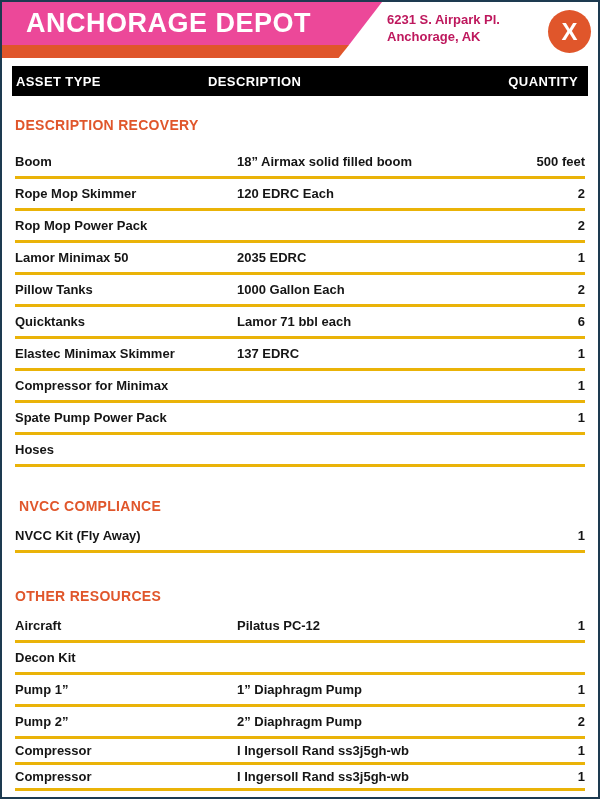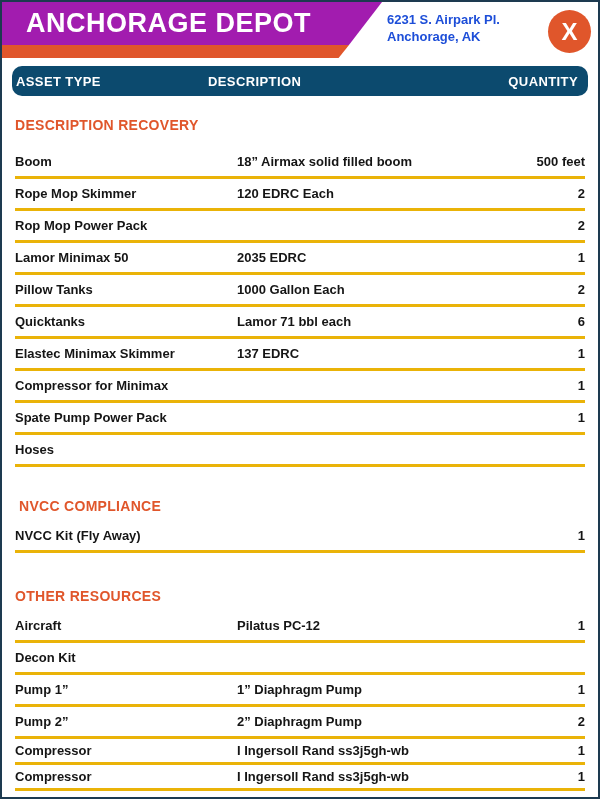--- a/index.html
+++ b/index.html
@@ -11,53 +11,52 @@
     position:relative;
     overflow:hidden;
     font-family:"Liberation Sans","DejaVu Sans",sans-serif;
     font-weight:700;
     color:#151515;
   }
   
   .banner-wrap{position:relative;height:56px;}
   .banner-navy{
     position:absolute;left:0;top:0;width:380px;height:43px;
-    background:#a21caf;
+    background:#ec4899;
     clip-path:polygon(0 0,100% 0,91.3% 100%,0 100%);
     display:flex;align-items:center;
   }
   .banner-title{
     color:#ffffff;font-size:27px;letter-spacing:.5px;
     padding-left:24px;white-space:nowrap;
   }
   .banner-accent{
     position:absolute;left:0;top:43px;width:347px;height:13px;
     background:#e0562b;
     clip-path:polygon(0 0,100% 0,97% 100%,0 100%);
   }
   .address{
     position:absolute;left:385px;top:9px;
-    color:#1d4ed8;font-size:13px;line-height:17px;
+    color:#be185d;font-size:13px;line-height:17px;
   }
   .logo{
     position:absolute;left:546px;top:8px;
     width:43px;height:43px;border-radius:50%;
     background:#e0562b;color:#ffffff;
     display:flex;align-items:center;justify-content:center;
     font-size:24px;
   }
   
   .table-header{
     margin:8px 10px 0 10px;height:30px;
-    background:#0c4a6e;color:#ffffff;
+    background:#000000;color:#ffffff;
     font-size:13px;letter-spacing:.4px;
     display:flex;align-items:center;
     position:relative;
     padding:0 10px 0 4px;
-    border-radius:10px;
   }
   .th-desc{position:absolute;left:196px;}
   .th-qty{margin-left:auto;}
   
   .content{padding:0 13px;}
   .section-heading{
     color:#e0562b;font-size:14px;letter-spacing:.3px;
     height:22px;line-height:22px;
   }
   .s0 .section-heading{margin:18px 0 11px 0;}

